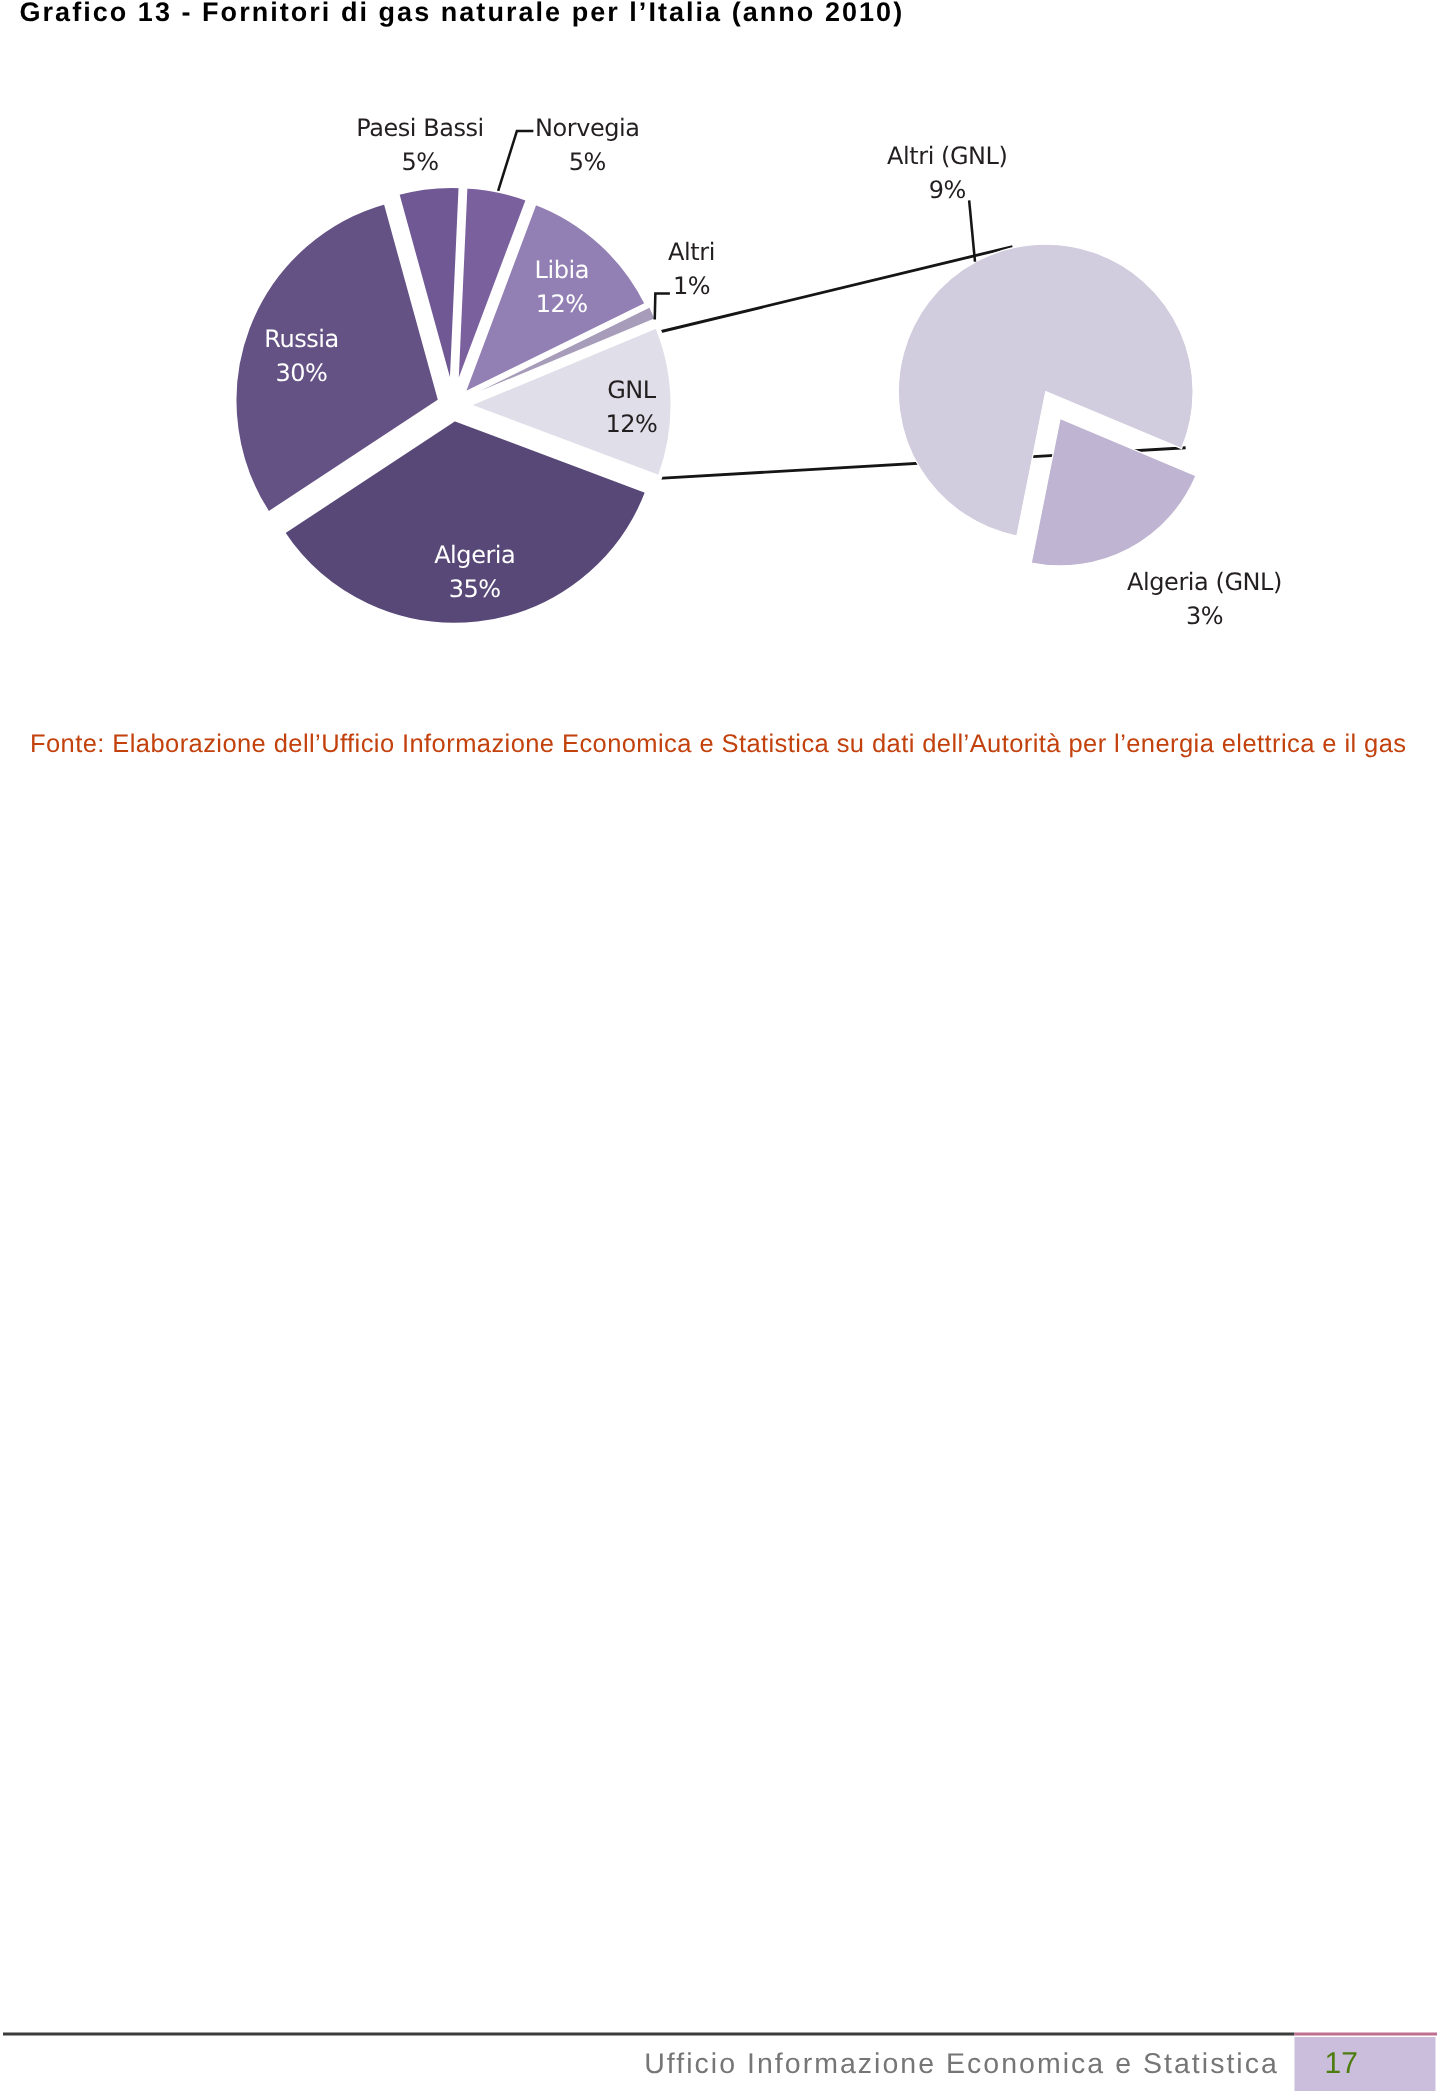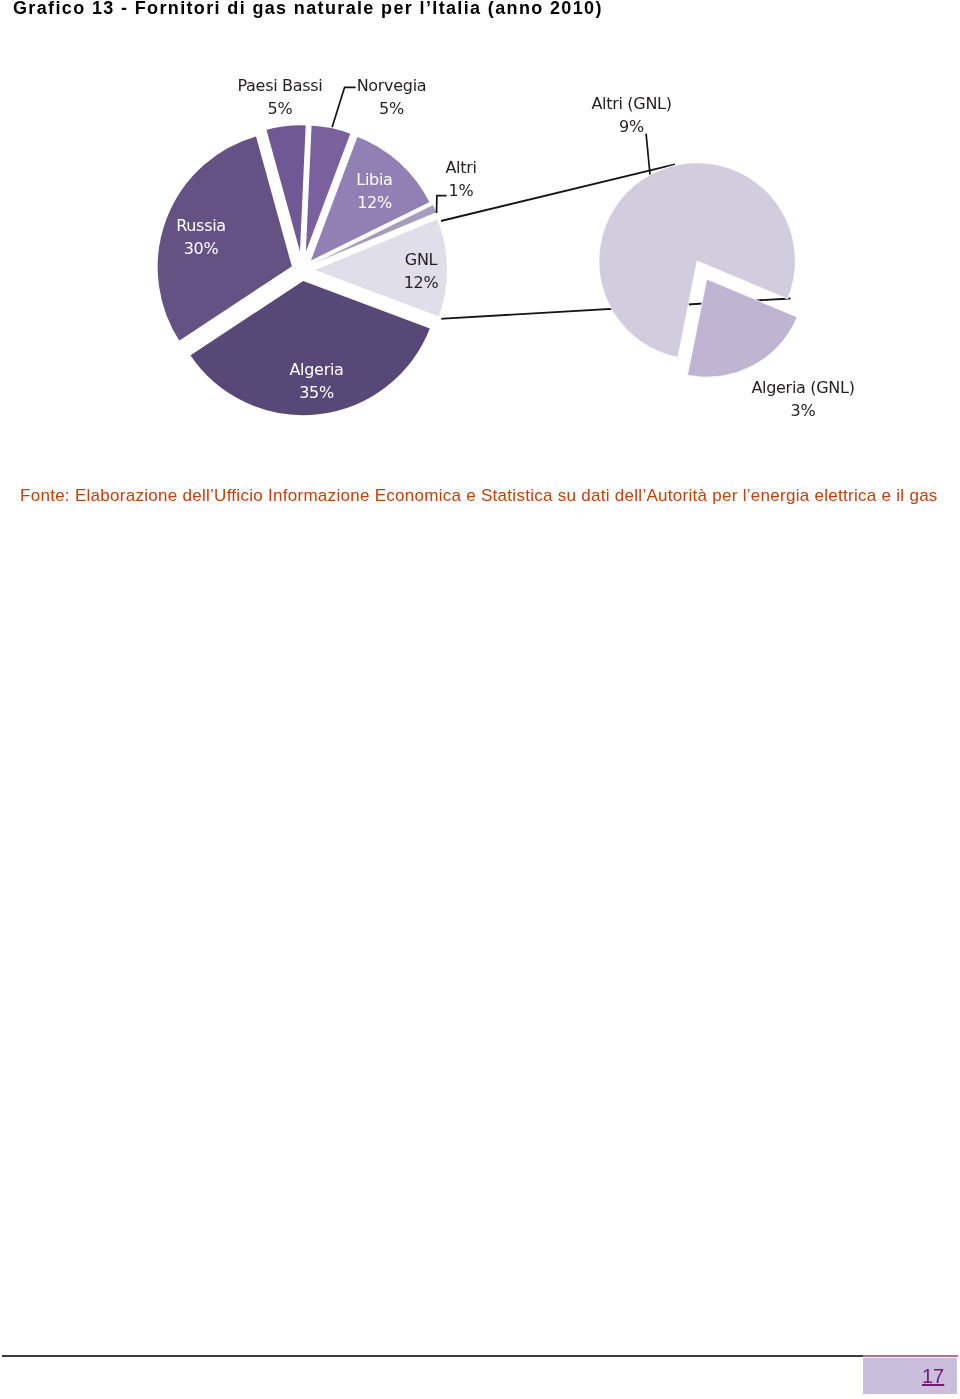--- a/index.html
+++ b/index.html
@@ -10,22 +10,22 @@
      letter-spacing:1.36px;color:#000000;white-space:nowrap;font-family:"Liberation Sans",sans-serif;}
   #source-note{position:absolute;left:20px;top:486px;font-size:17px;letter-spacing:0.28px;
      color:#c2410c;white-space:nowrap;font-family:"Liberation Sans",sans-serif;}
   #chart-svg{position:absolute;left:0;top:0px;}
   .pie-label{font-family:"DejaVu Sans",sans-serif;font-size:16px;letter-spacing:-0.3px;}
   #footer-rule{position:absolute;left:2px;top:1354.7px;width:861px;height:2.1px;background:#3b3b3b;}
   #footer-rule-pink{position:absolute;left:863px;top:1354.7px;width:94.5px;height:2.5px;background:#bf6e90;}
   #page-box{position:absolute;left:863.4px;top:1357.6px;width:94.1px;height:36.2px;background:#cbbedc;}
   #footer-text{position:absolute;left:429.5px;top:1366px;font-size:19px;letter-spacing:1.35px;
      color:#767676;white-space:nowrap;font-family:"Liberation Sans",sans-serif;}
-  #page-number{position:absolute;left:922px;top:1365px;font-size:20px;color:#701a75;
-     font-family:"Liberation Sans",sans-serif;text-decoration:underline;}
+  #page-number{position:absolute;left:883px;top:1365px;font-size:20px;color:#4d7c0f;
+     font-family:"Liberation Sans",sans-serif;}
 </style>
 </head>
 <body>
 
 <div class="page">
   <div id="chart-title">Grafico 13 - Fornitori di gas naturale per l’Italia (anno 2010)</div>
 
   <svg id="chart-svg" width="960" height="430" viewBox="0 0 960 430" xmlns="http://www.w3.org/2000/svg">
     <g id="connectors" fill="none" stroke="#151515" stroke-width="1.9" stroke-linecap="butt">
         <path d="M 438.8 221.5 L 675 164.4"></path>
@@ -61,14 +61,15 @@
     <g id="labels-sec">
         <text x="631.5" y="109" fill="#231f20" text-anchor="middle" class="pie-label"><tspan x="631.5">Altri (GNL)</tspan><tspan x="631.5" dy="23">9%</tspan></text>
         <text x="803" y="393" fill="#231f20" text-anchor="middle" class="pie-label"><tspan x="803">Algeria (GNL)</tspan><tspan x="803" dy="23">3%</tspan></text>
       </g>
   </svg>
 
   <div id="source-note">Fonte: Elaborazione dell’Ufficio Informazione Economica e Statistica su dati dell’Autorità per l’energia elettrica e il gas</div>
   <div id="footer-rule"></div>
   <div id="footer-rule-pink"></div>
   <div id="page-box"></div>
+  <div id="footer-text">Ufficio Informazione Economica e Statistica</div>
   <div id="page-number">17</div>
 </div>
 
 </body></html>

